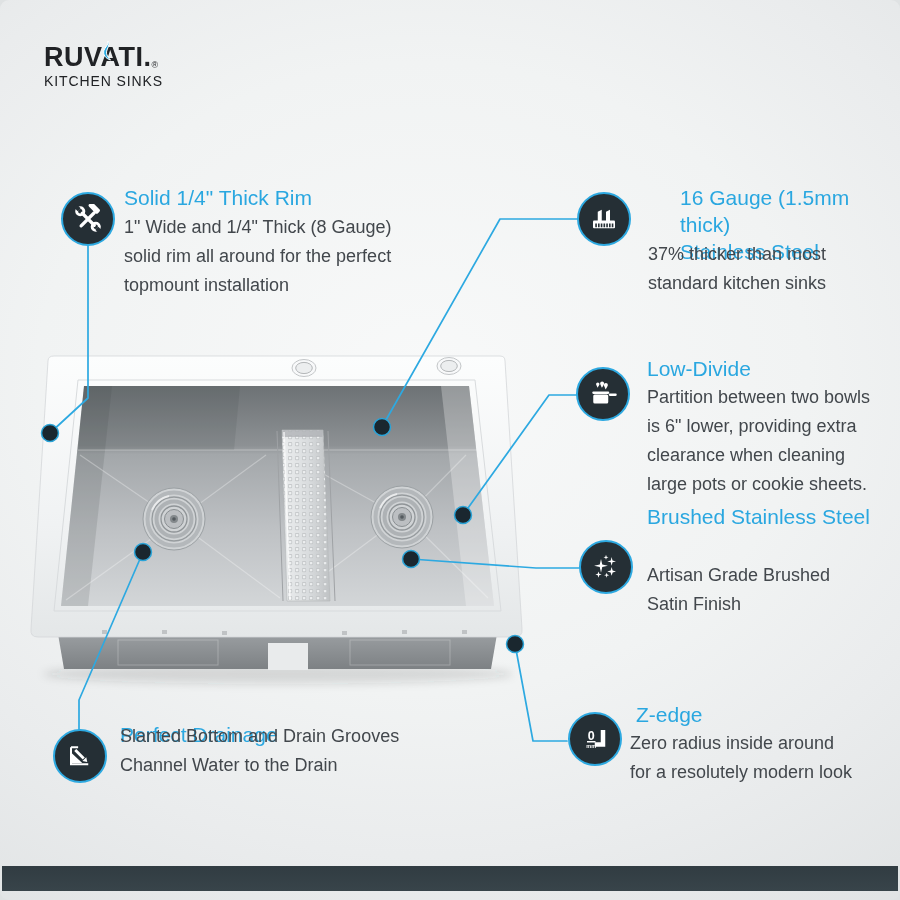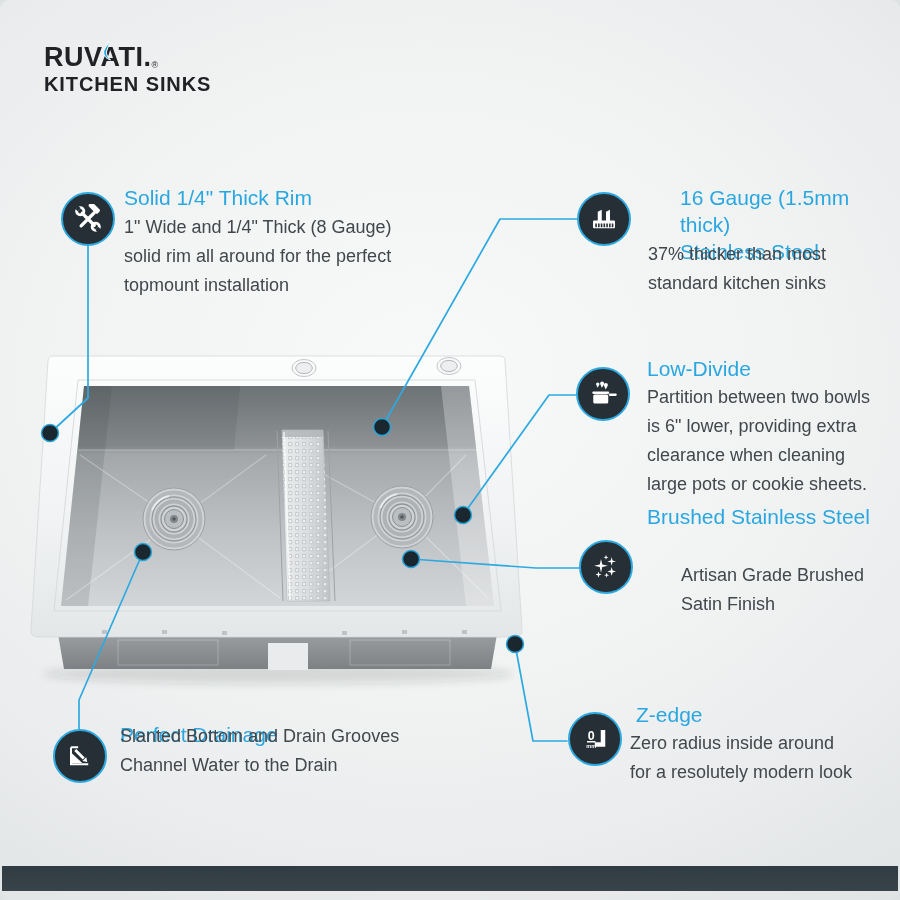--- a/index.html
+++ b/index.html
@@ -7,21 +7,21 @@
     position:relative;width:900px;height:900px;overflow:hidden;
     font-family:"Liberation Sans",sans-serif;
     background:radial-gradient(ellipse 95% 78% at 47% 42%, #f8f9f9 0%, #f1f3f3 45%, #eaeced 68%, #dee1e2 100%);
     border-radius:9px;
   }
   .abs{position:absolute;}
   .topbar{left:0;top:3px;width:884px;height:12px;background:linear-gradient(#29343a,#36424${'8'});}
   .bottombar{left:2px;top:866px;width:896px;height:25px;background:linear-gradient(#313c42,#38444a);}
   .brand-name{left:44px;top:42px;font-size:27px;font-weight:bold;letter-spacing:.5px;color:#202225;}
   .brand-reg{font-size:9px;font-weight:normal;vertical-align:-2px;letter-spacing:0;}
-  .brand-tagline{left:44px;top:73px;font-size:20px;font-weight:bold;letter-spacing:.9px;color:#202225;}
+  .brand-tagline{left:44px;top:73px;font-size:14px;font-weight:normal;letter-spacing:.9px;color:#202225;}
   .flame{left:101px;top:41px;}
   .icon-circle{
     width:54px;height:54px;border-radius:50%;box-sizing:border-box;
     background:#252f35;border:2.5px solid #2da9e1;
     display:flex;align-items:center;justify-content:center;
   }
   .c-title{color:#2aa7e0;font-size:21px;line-height:27px;white-space:pre-line;}
   .c-body{color:#42474c;font-size:18px;line-height:29px;white-space:pre-line;}
   svg text{font-family:"Liberation Sans",sans-serif;}
 </style>
@@ -242,21 +242,21 @@
           <path d="M8,5.5 L9,10 L13.5,11 L9,12 L8,16.5 L7,12 L2.5,11 L7,10 Z"></path>
           <path d="M16.5,8 L17.2,10.8 L20,11.5 L17.2,12.2 L16.5,15 L15.8,12.2 L13,11.5 L15.8,10.8 Z" transform="translate(0,-4)"></path>
           <path d="M16.5,12 L17.3,14.7 L20,15.5 L17.3,16.3 L16.5,19 L15.7,16.3 L13,15.5 L15.7,14.7 Z"></path>
           <path d="M12,2.2 L12.5,3.7 L14,4.2 L12.5,4.7 L12,6.2 L11.5,4.7 L10,4.2 L11.5,3.7 Z"></path>
           <path d="M6,15.5 L6.6,17.4 L8.5,18 L6.6,18.6 L6,20.5 L5.4,18.6 L3.5,18 L5.4,17.4 Z"></path>
           <path d="M12.5,16.5 L13,18 L14.5,18.5 L13,19 L12.5,20.5 L12,19 L10.5,18.5 L12,18 Z"></path>
         </g>
       </svg>
     </div>
     <div class="abs c-title" style="left:647px;top:503px">Brushed Stainless Steel</div>
-    <div class="abs c-body" style="left:681px;top:561px">Artisan Grade Brushed
+    <div class="abs c-body" style="left:647px;top:561px">Artisan Grade Brushed
 Satin Finish</div>
   </div>
 
   <div>
     <div class="abs icon-circle" style="left:568px;top:712px">
       <svg width="30" height="30" viewBox="0 0 24 24">
         <text x="9" y="12.6" font-size="10" font-weight="bold" fill="#fff" text-anchor="middle">0</text>
         <rect x="5.6" y="13.6" width="6.8" height="1.2" fill="#fff"></rect>
         <text x="9" y="19" font-size="4.4" font-weight="bold" fill="#fff" text-anchor="middle">mm</text>
         <path d="M11.8,14.6 L16.6,14.6 L16.6,4.8 L20.2,4.8 L20.2,18.1 L11.8,18.1 Z" fill="#fff"></path>

